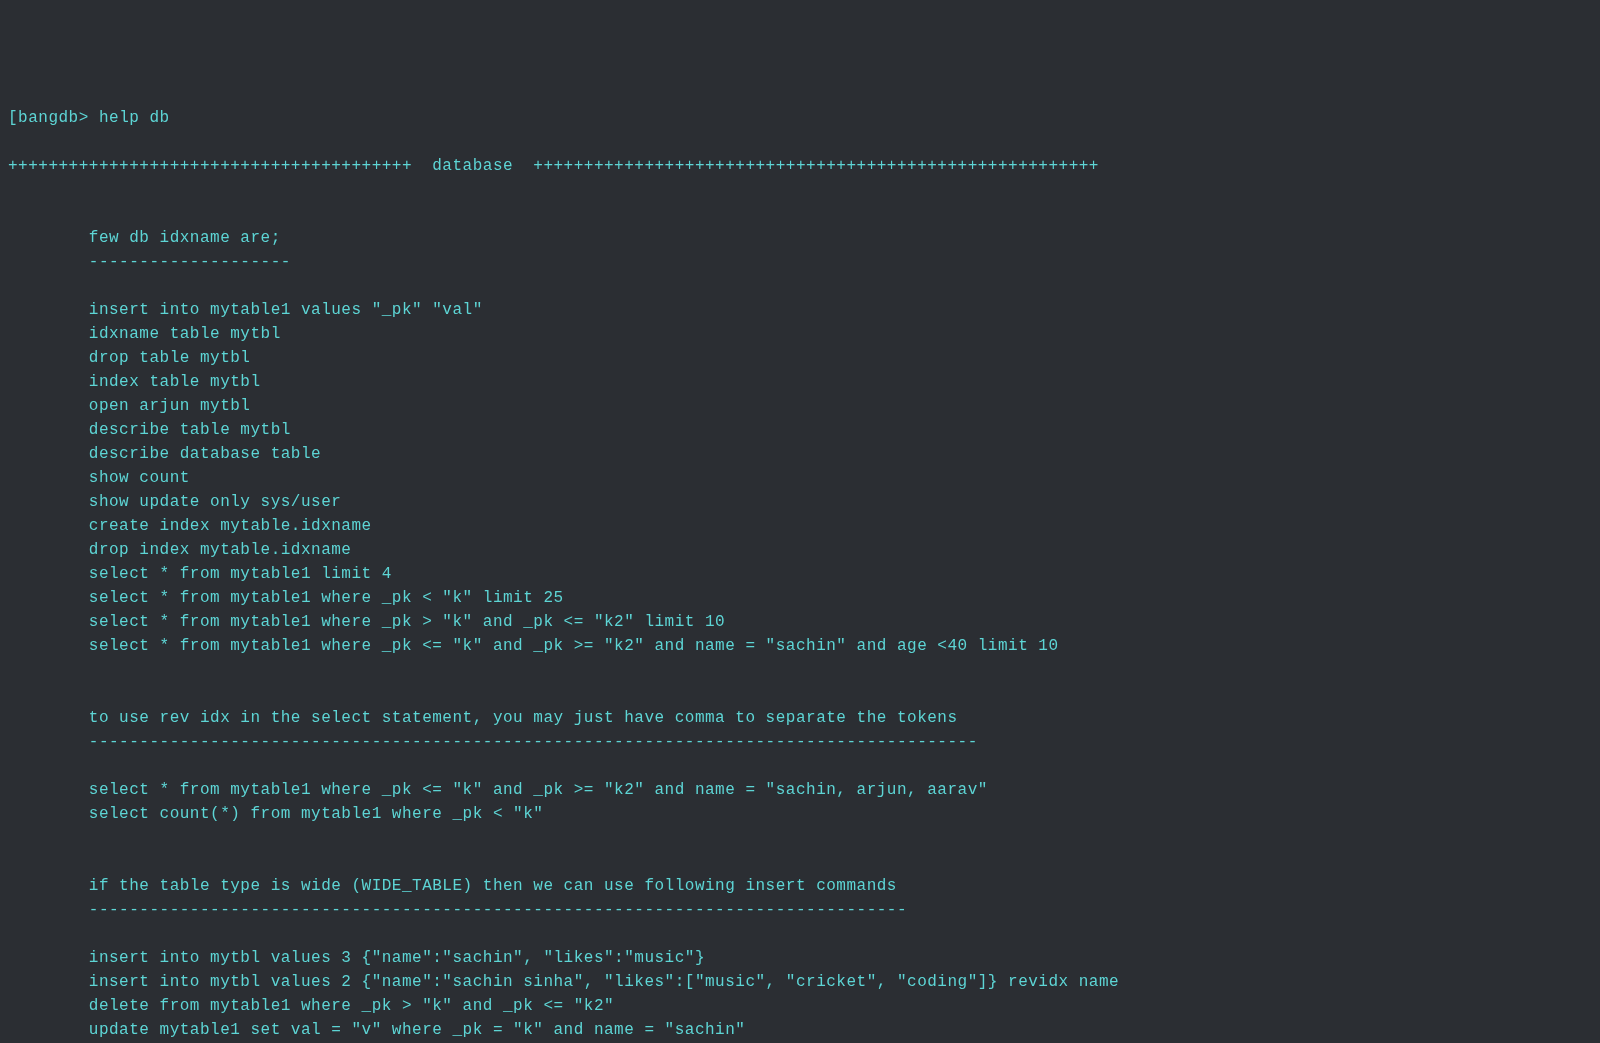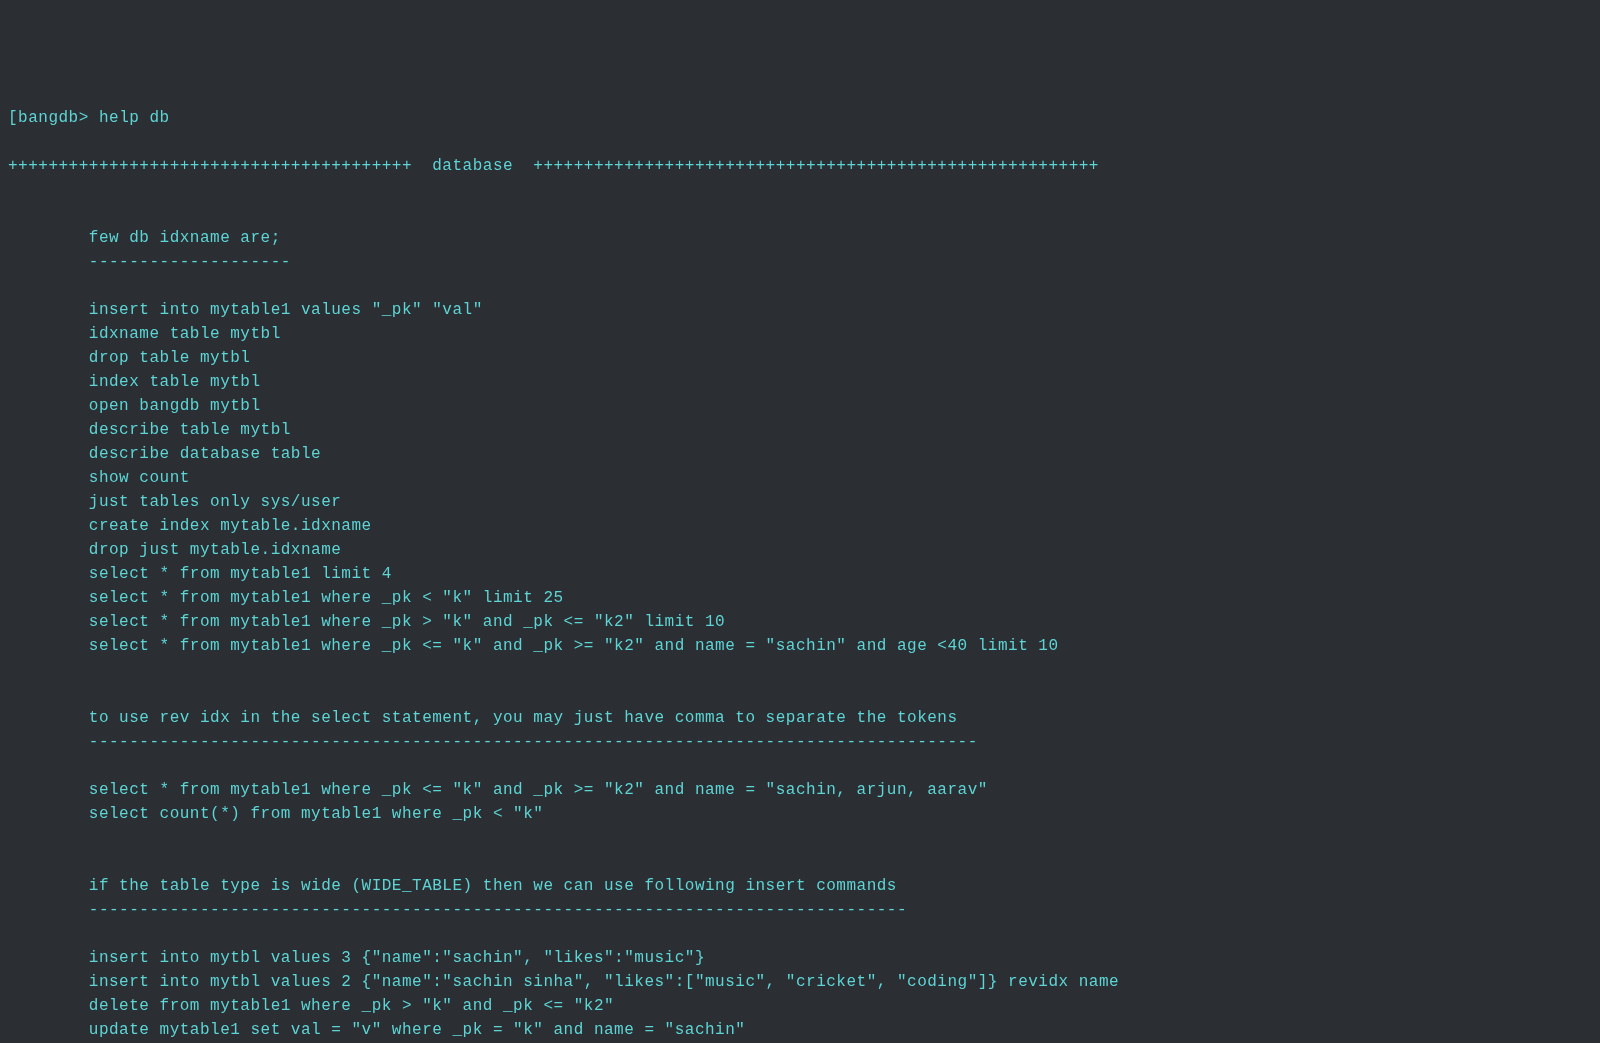--- a/index.html
+++ b/index.html
@@ -30,27 +30,27 @@
 <span>++++++++++++++++++++++++++++++++++++++++  database  ++++++++++++++++++++++++++++++++++++++++++++++++++++++++</span>
 
 
 <span>        few db idxname are;</span>
 <span>        --------------------</span>
 
 <span>        insert into mytable1 values "_pk" "val"</span>
 <span>        idxname table mytbl</span>
 <span>        drop table mytbl</span>
 <span>        index table mytbl</span>
-<span>        open bangdb mytbl</span>
+<span>        open arjun mytbl</span>
 <span>        describe table mytbl</span>
 <span>        describe database table</span>
 <span>        show count</span>
-<span>        just tables only sys/user</span>
+<span>        show update only sys/user</span>
 <span>        create index mytable.idxname</span>
-<span>        drop just mytable.idxname</span>
+<span>        drop index mytable.idxname</span>
 <span>        select * from mytable1 limit 4</span>
 <span>        select * from mytable1 where _pk &lt; "k" limit 25</span>
 <span>        select * from mytable1 where _pk &gt; "k" and _pk &lt;= "k2" limit 10</span>
 <span>        select * from mytable1 where _pk &lt;= "k" and _pk &gt;= "k2" and name = "sachin" and age &lt;40 limit 10</span>
 
 
 <span>        to use rev idx in the select statement, you may just have comma to separate the tokens</span>
 <span>        ----------------------------------------------------------------------------------------</span>
 
 <span>        select * from mytable1 where _pk &lt;= "k" and _pk &gt;= "k2" and name = "sachin, arjun, aarav"</span>

